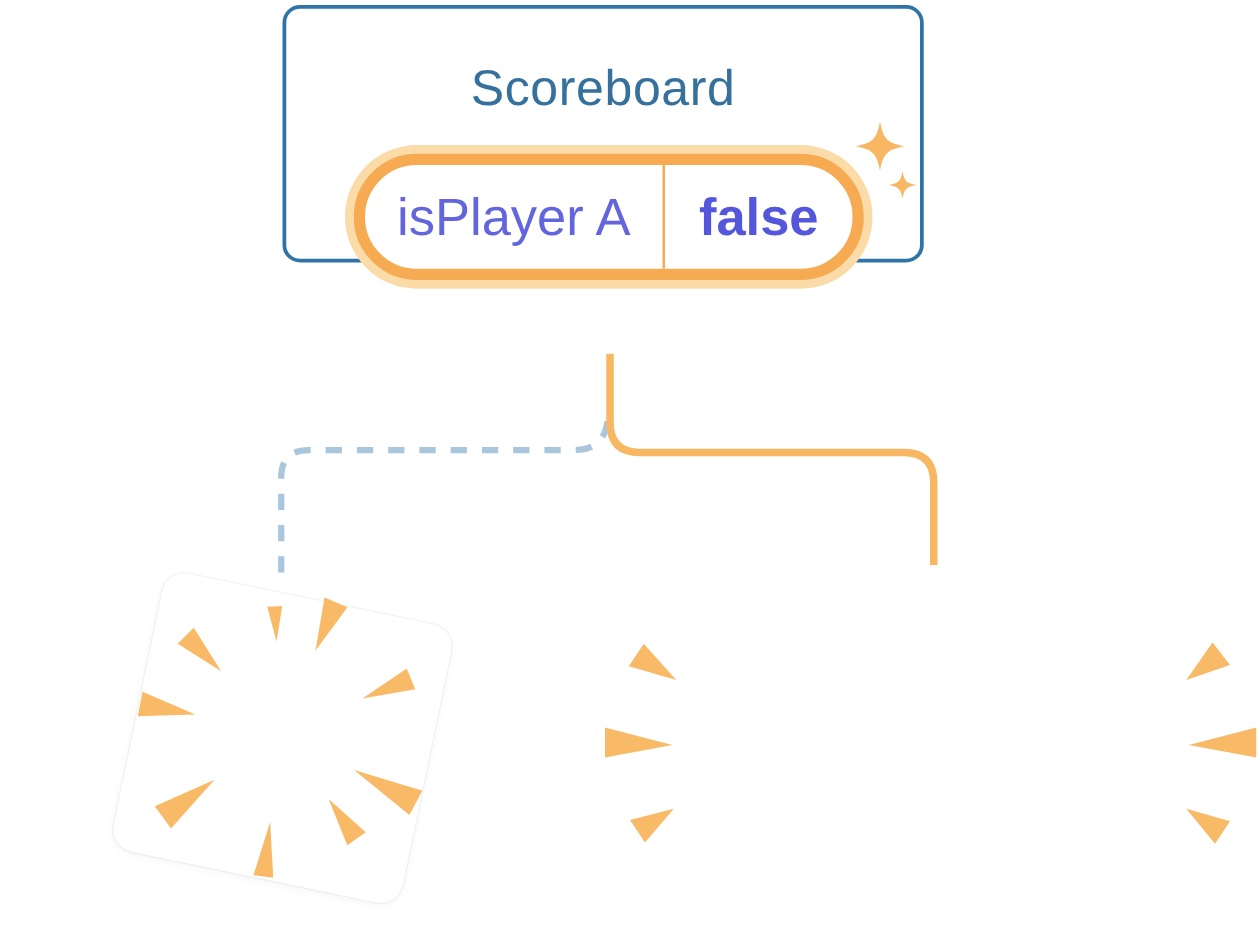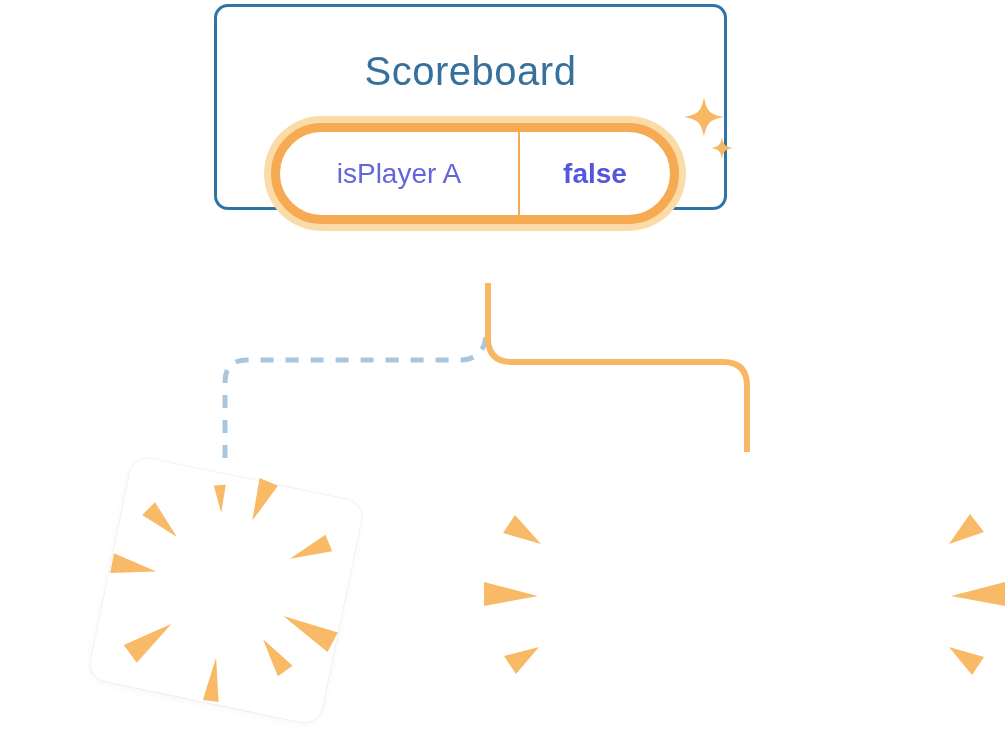--- a/index.html
+++ b/index.html
@@ -7,21 +7,21 @@
     position:relative;width:1008px;height:750px;overflow:hidden;
     background:var(--background,#fff);
     font-family:"Liberation Sans", sans-serif;
   }
   .layer{position:absolute;left:0;top:0;width:1008px;height:750px;pointer-events:none;}
   #connectors{z-index:1;}
   #decorations{z-index:6;}
 
   .card{position:absolute;background:#fff;box-sizing:border-box;z-index:4;}
   #scoreboard-card{
-    left:214px;top:4px;width:513px;height:206px;
+    left:226px;top:4px;width:513px;height:206px;
     border:3px solid var(--card-border-blue);border-radius:14px;
   }
   #counter-card{
     left:562px;top:456px;width:365px;height:276px;
     border:10px solid var(--orange);border-radius:20px;
     box-shadow:0 0 0 8px var(--orange-light);
   }
   .card-title{
     position:absolute;left:0;right:0;top:42px;
     text-align:center;font-size:40px;line-height:44px;font-weight:500;
@@ -35,21 +35,21 @@
     left:54px;top:116px;width:408px;height:101px;
     border:9px solid var(--orange);
     box-shadow:0 0 0 7px var(--orange-light);
   }
   #counter-pill{
     left:38px;top:117px;width:275px;height:99px;
     border:2px solid var(--pill-purple);
   }
   .pill-cell{
     display:flex;align-items:center;justify-content:center;
-    font-size:28px;color:var(--state-purple);white-space:nowrap;
+    font-size:42px;color:var(--state-purple);white-space:nowrap;
   }
   #scoreboard-pill .pill-key{width:238px;}
   #counter-pill .pill-key{width:173px;}
   .pill-value{flex:1;}
   .pill-value.bold{font-weight:700;color:var(--state-purple-bold);}
   .pill-divider{width:2px;align-self:stretch;}
   .divider-orange{background:var(--orange);}
   .divider-purple{background:var(--pill-purple);}
 
   #destroyed-card{

